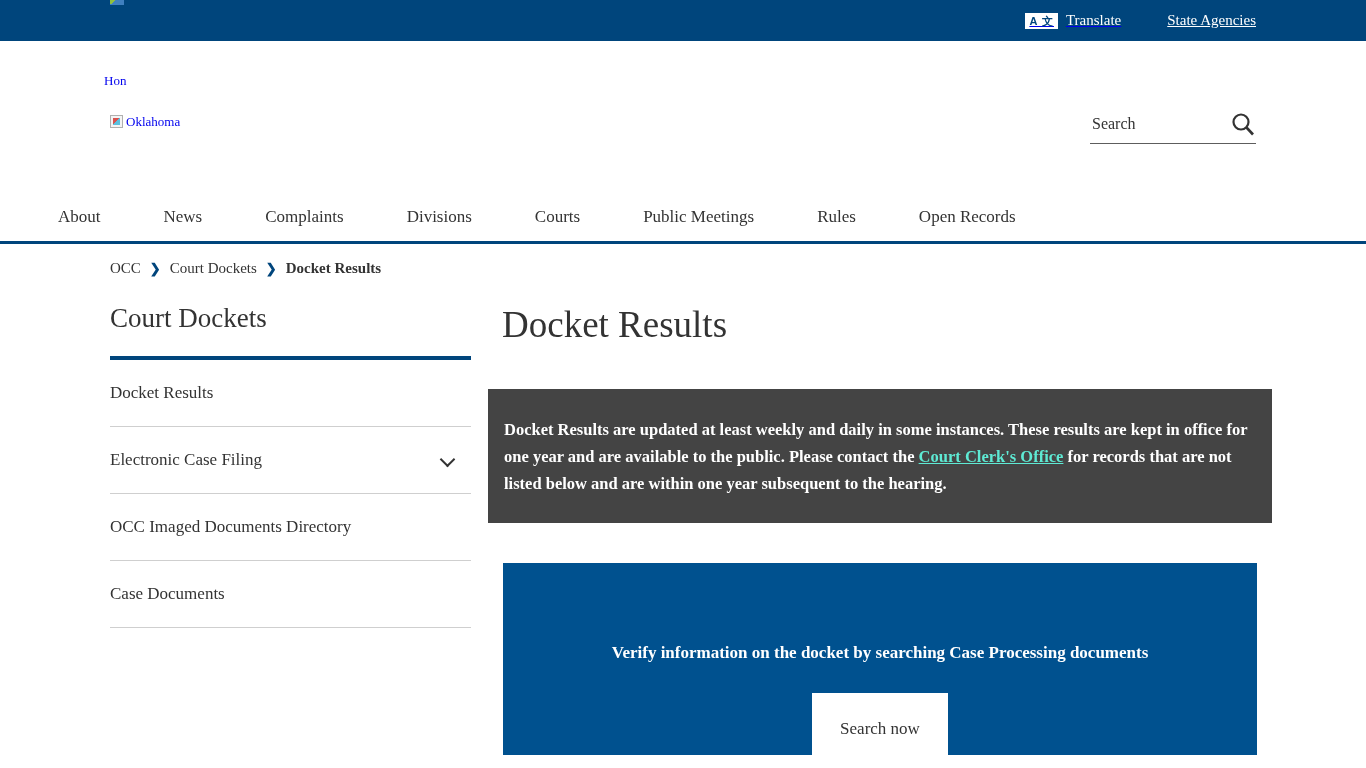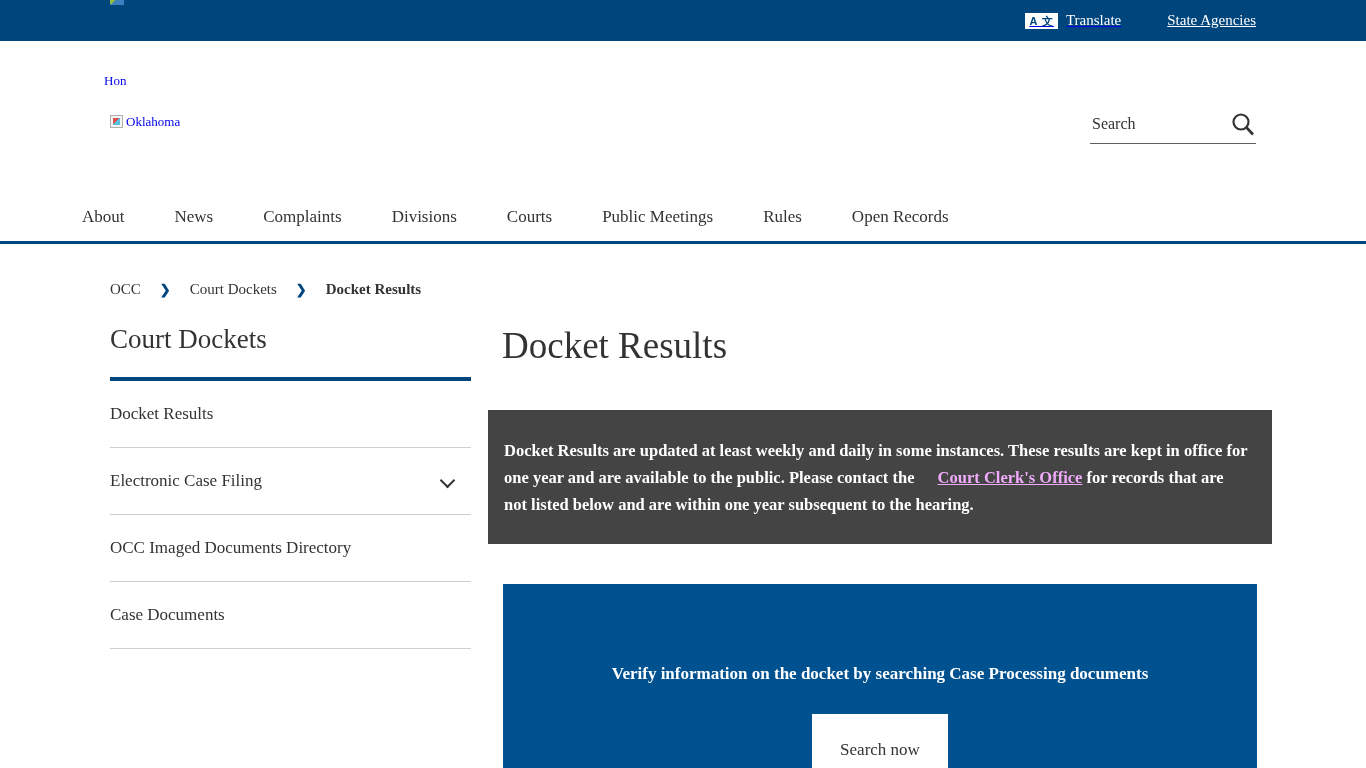--- a/index.html
+++ b/index.html
@@ -129,40 +129,40 @@
     padding: 0;
     line-height: 0;
   }
 
   
   .mainnav {
     height: 52px;
     border-bottom: 3px solid #00457c;
     display: flex;
     align-items: center;
-    padding-left: 82px;
-    gap: 4px;
+    padding-left: 58px;
+    gap: 17px;
   }
   .nav-item {
     font-size: 17px;
     color: #333333;
     padding: 0 22px 0 0;
     margin-right: 24px;
     text-decoration: none;
     white-space: nowrap;
     font-family: "Liberation Serif", serif;
   }
   .nav-item:first-child { }
 
   
   .breadcrumb {
-    padding: 37px 0 0 110px;
-    display: flex;
-    align-items: center;
-    gap: 19px;
+    padding: 16px 0 0 110px;
+    display: flex;
+    align-items: center;
+    gap: 9px;
     font-size: 15px;
   }
   .crumb {
     color: #333333;
     text-decoration: none;
   }
   .crumb.current { font-weight: bold; }
   .crumb-sep {
     color: #00457c;
     font-size: 13px;
@@ -228,23 +228,22 @@
     background: #444444;
     color: #ffffff;
     padding: 27px 24px 26px 16px;
     font-size: 16.5px;
     font-weight: bold;
     line-height: 27px;
     width: 784px;
     margin-left: -14px;
   }
   .notice a {
-    color: #f0abfc;
+    color: #5eead4;
     text-decoration: underline;
-    margin-left: 19px;
   }
   .cta {
     margin-top: 40px;
     margin-left: 1px;
     width: 754px;
     background: #00518f;
     padding: 80px 0 0 0;
     text-align: center;
     height: 192px;
   }

